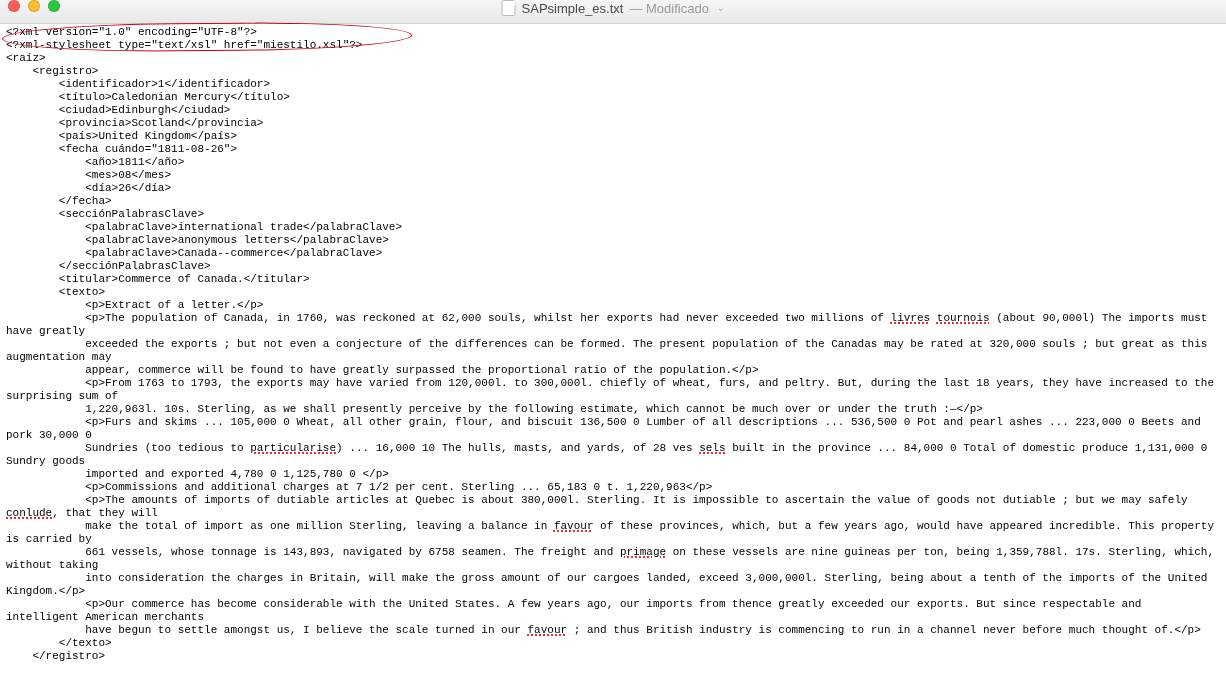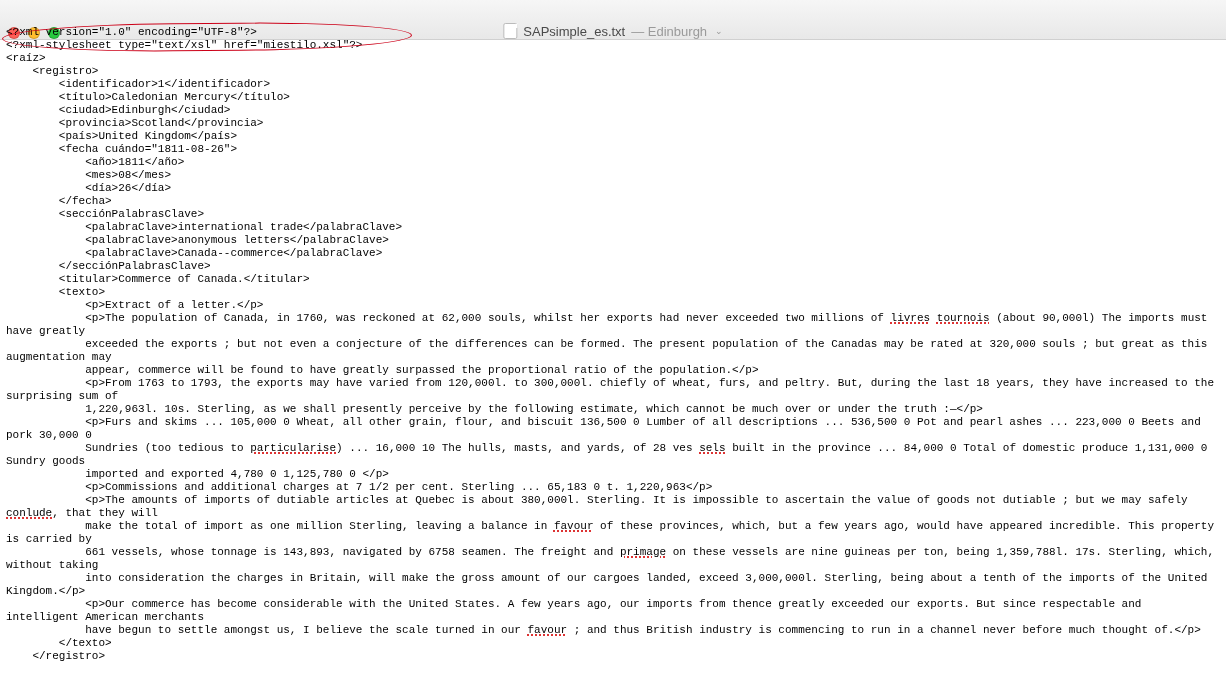--- a/index.html
+++ b/index.html
@@ -6,25 +6,25 @@
 body {
   font-family: Monaco, Menlo, "Courier New", monospace;
   font-size: 11px;
   background: #fff;
   width: 1226px;
   height: 674px;
   overflow: hidden;
   position: relative;
 }
 .titlebar {
-  height: 40px;
+  height: 24px;
   background: linear-gradient(to bottom, #f6f6f6, #e8e8e8);
   border-bottom: 1px solid #d0d0d0;
   display: flex;
-  align-items: flex-end;
+  align-items: flex-start;
   position: relative;
 }
 .traffic-lights {
   display: flex;
   gap: 8px;
   padding-left: 8px;
   align-items: center;
 }
 .tl {
   width: 12px;
@@ -102,20 +102,20 @@
 
 <div class="titlebar">
   <div class="traffic-lights">
     <div class="tl red"></div>
     <div class="tl yellow"></div>
     <div class="tl green"></div>
   </div>
   <div class="title-center">
     <span class="doc-icon"></span>
     <span>SAPsimple_es.txt</span>
-    <span class="suffix">— Edinburgh</span>
+    <span class="suffix">— Modificado</span>
     <span class="chev">⌄</span>
   </div>
 </div>
 
 <div class="editor" id="editor"><div>&lt;?xml version="1.0" encoding="UTF-8"?&gt;</div><div>&lt;?xml-stylesheet type="text/xsl" href="miestilo.xsl"?&gt;</div><div>&lt;raíz&gt;</div><div>    &lt;registro&gt;</div><div>        &lt;identificador&gt;1&lt;/identificador&gt;</div><div>        &lt;título&gt;Caledonian Mercury&lt;/título&gt;</div><div>        &lt;ciudad&gt;Edinburgh&lt;/ciudad&gt;</div><div>        &lt;provincia&gt;Scotland&lt;/provincia&gt;</div><div>        &lt;país&gt;United Kingdom&lt;/país&gt;</div><div>        &lt;fecha cuándo="1811-08-26"&gt;</div><div>            &lt;año&gt;1811&lt;/año&gt;</div><div>            &lt;mes&gt;08&lt;/mes&gt;</div><div>            &lt;día&gt;26&lt;/día&gt;</div><div>        &lt;/fecha&gt;</div><div>        &lt;secciónPalabrasClave&gt;</div><div>            &lt;palabraClave&gt;international trade&lt;/palabraClave&gt;</div><div>            &lt;palabraClave&gt;anonymous letters&lt;/palabraClave&gt;</div><div>            &lt;palabraClave&gt;Canada--commerce&lt;/palabraClave&gt;</div><div>        &lt;/secciónPalabrasClave&gt;</div><div>        &lt;titular&gt;Commerce of Canada.&lt;/titular&gt;</div><div>        &lt;texto&gt;</div><div>            &lt;p&gt;Extract of a letter.&lt;/p&gt;</div><div>            &lt;p&gt;The population of Canada, in 1760, was reckoned at 62,000 souls, whilst her exports had never exceeded two millions of <span class="spellerr">livres</span> <span class="spellerr">tournois</span> (about 90,000l) The imports must have greatly</div><div>            exceeded the exports ; but not even a conjecture of the differences can be formed. The present population of the Canadas may be rated at 320,000 souls ; but great as this augmentation may</div><div>            appear, commerce will be found to have greatly surpassed the proportional ratio of the population.&lt;/p&gt;</div><div>            &lt;p&gt;From 1763 to 1793, the exports may have varied from 120,000l. to 300,000l. chiefly of wheat, furs, and peltry. But, during the last 18 years, they have increased to the surprising sum of</div><div>            1,220,963l. 10s. Sterling, as we shall presently perceive by the following estimate, which cannot be much over or under the truth :—&lt;/p&gt;</div><div>            &lt;p&gt;Furs and skims ... 105,000 0 Wheat, all other grain, flour, and biscuit 136,500 0 Lumber of all descriptions ... 536,500 0 Pot and pearl ashes ... 223,000 0 Beets and pork 30,000 0</div><div>            Sundries (too tedious to <span class="spellerr">particularise</span>) ... 16,000 10 The hulls, masts, and yards, of 28 ves <span class="spellerr">sels</span> built in the province ... 84,000 0 Total of domestic produce 1,131,000 0 Sundry goods</div><div>            imported and exported 4,780 0 1,125,780 0 &lt;/p&gt;</div><div>            &lt;p&gt;Commissions and additional charges at 7 1/2 per cent. Sterling ... 65,183 0 t. 1,220,963&lt;/p&gt;</div><div>            &lt;p&gt;The amounts of imports of dutiable articles at Quebec is about 380,000l. Sterling. It is impossible to ascertain the value of goods not dutiable ; but we may safely <span class="spellerr">conlude</span>, that they will</div><div>            make the total of import as one million Sterling, leaving a balance in <span class="spellerr">favour</span> of these provinces, which, but a few years ago, would have appeared incredible. This property is carried by</div><div>            661 vessels, whose tonnage is 143,893, navigated by 6758 seamen. The freight and <span class="spellerr">primage</span> on these vessels are nine guineas per ton, being 1,359,788l. 17s. Sterling, which, without taking</div><div>            into consideration the charges in Britain, will make the gross amount of our cargoes landed, exceed 3,000,000l. Sterling, being about a tenth of the imports of the United Kingdom.&lt;/p&gt;</div><div>            &lt;p&gt;Our commerce has become considerable with the United States. A few years ago, our imports from thence greatly exceeded our exports. But since respectable and intelligent American merchants</div><div>            have begun to settle amongst us, I believe the scale turned in our <span class="spellerr">favour</span> ; and thus British industry is commencing to run in a channel never before much thought of.&lt;/p&gt;</div><div>        &lt;/texto&gt;</div><div>    &lt;/registro&gt;</div></div>
 
 <div class="annot ellipse1"></div>
 
 </body></html>

